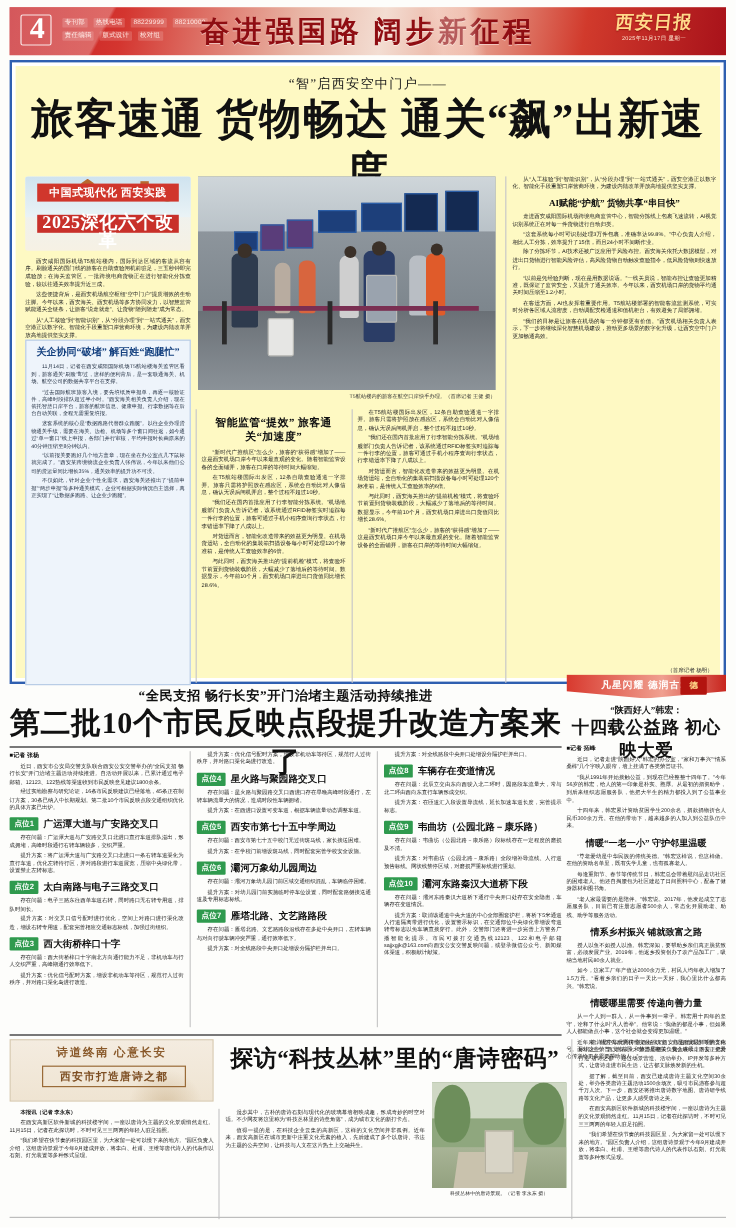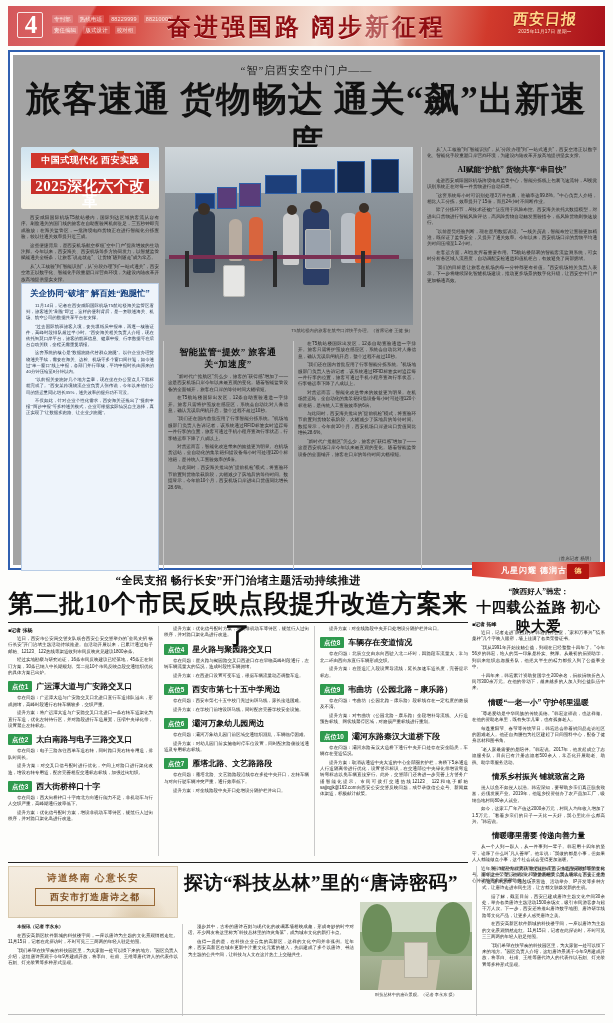--- a/index.html
+++ b/index.html
@@ -63,21 +63,21 @@
   .mh-logo-date{
     font-size:4.6px;line-height:7px;color:#ffe9d2;letter-spacing:.3px;
     font-family:"Liberation Sans",sans-serif;
   }
 
   
   .topbox{
     position:absolute;left:8px;top:50px;width:597px;height:520px;
     border:2.5px solid #2f5fb0;background:#fff;box-sizing:border-box;
   }
-  .topbox-inner{position:absolute;inset:3px;background:#a3a3a3;}
+  .topbox-inner{position:absolute;inset:3px;background:#fef9c3;}
 
   .kicker-top{
     position:absolute;left:0;right:0;top:8px;text-align:center;
     font-size:11px;line-height:14px;color:#1b1b1b;letter-spacing:1px;
     font-family:"Liberation Serif",serif;
   }
   .headline-main{
     position:absolute;left:0;right:0;top:23px;text-align:center;
     font-size:35px;line-height:44px;font-weight:700;color:#111;
     letter-spacing:1px;font-family:"Liberation Serif",serif;
@@ -259,21 +259,21 @@
   }
   .poembox .pb-l2{
     position:absolute;left:26px;top:21px;width:118px;height:16px;
     border:1px solid #9a6b38;text-align:center;
     font-size:9px;line-height:16px;color:#7e4f23;font-weight:700;
     letter-spacing:1px;font-family:"Liberation Serif",serif;
   }
   .pb-mtn{position:absolute;right:8px;bottom:-4px;width:62px;height:30px;
     background:radial-gradient(ellipse at 50% 100%,rgba(190,160,115,.45),rgba(190,160,115,0) 70%);}
   .bot-headline{
-    position:absolute;left:176px;top:4px;width:290px;
+    position:absolute;left:176px;top:4px;width:290px;text-align:center;
     font-size:19px;line-height:26px;font-weight:700;color:#111;
     letter-spacing:.5px;font-family:"Liberation Serif",serif;
   }
   .bcol{position:absolute;font-size:4.5px;line-height:6.3px;color:#222;
     text-align:justify;font-family:"Liberation Sans",sans-serif;}
   .bcol p{margin:0 0 2.5px 0;text-indent:9px;}
   .botphoto{
     position:absolute;left:352px;top:36px;width:112px;height:88px;
     overflow:hidden;background:#8fa77e;
   }

